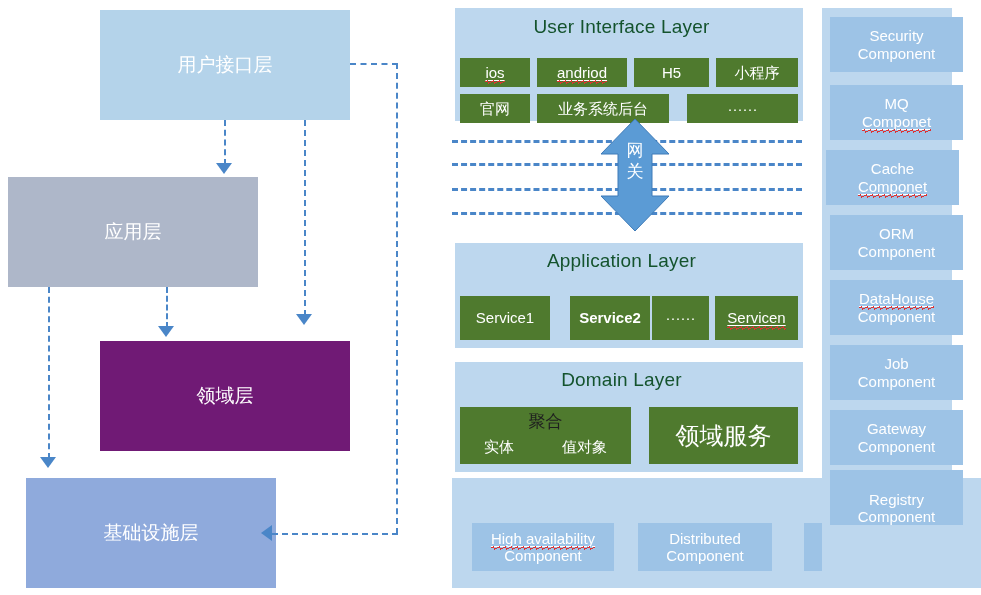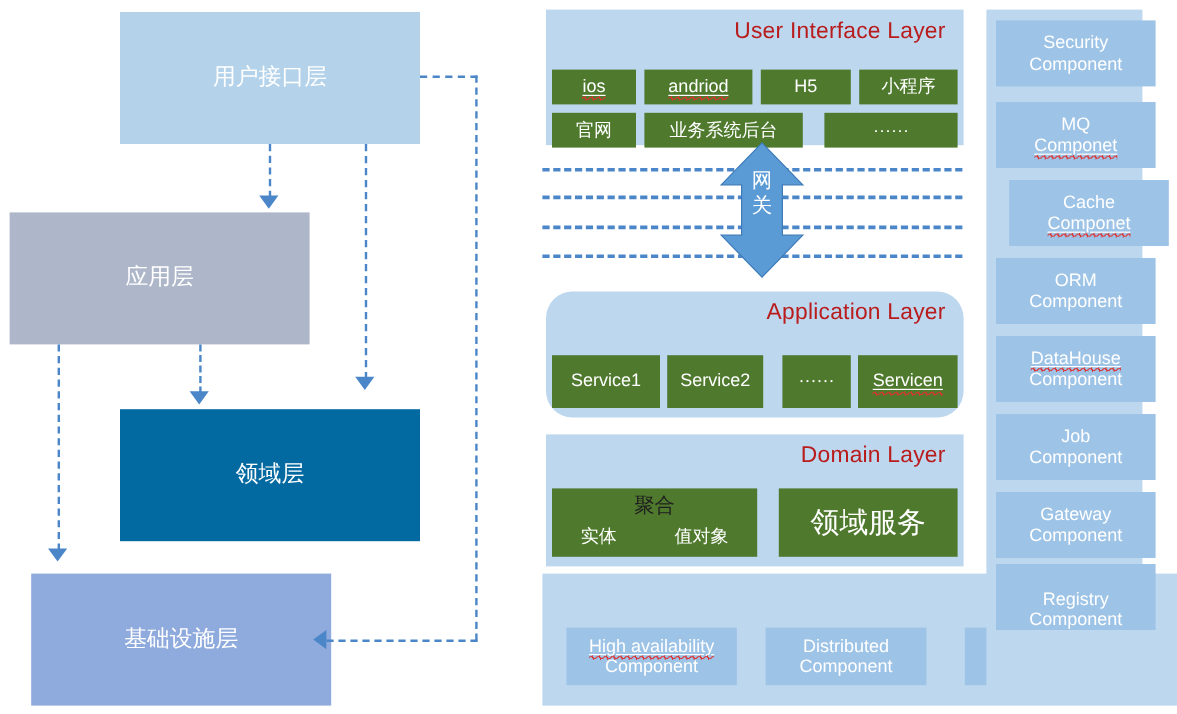--- a/index.html
+++ b/index.html
@@ -10,36 +10,36 @@
   .abs{position:absolute;box-sizing:border-box;}
 
   
   .box{display:flex;align-items:center;justify-content:center;
        text-align:center;line-height:1.15;}
 
   
   .layerbox{color:#ffffff;}
   .layer-ui   {background:#B4D3EA;}
   .layer-app  {background:#AEB7C9;}
-  .layer-dom  {background:#0369a1;}
+  .layer-dom  {background:#701a75;}
   .layer-infra{background:#8FAADC;}
 
   
   .vdash{border-left:2.5px dashed #4A86C8;}
   .vdashdot{border-left:2.5px dashed #4A86C8;}
   .hdashdot{border-top:2.5px dashed #4A86C8;}
   .arrow-down{width:0;height:0;border-left:8px solid transparent;
               border-right:8px solid transparent;border-top:11px solid #4A86C8;}
   .arrow-left{width:0;height:0;border-top:8px solid transparent;
               border-bottom:8px solid transparent;border-right:11px solid #4A86C8;}
 
   
   .panel{background:#BDD7EE;}
-  .panel-title{position:absolute;left:0;right:15px;text-align:right;
-               color:#b91c1c;font-size:19px;letter-spacing:.2px;}
+  .panel-title{position:absolute;left:0;right:15px;text-align:center;
+               color:#14532d;font-size:19px;letter-spacing:.2px;}
   .greenbox{background:#4F7A2E;color:#ffffff;align-items:center;}
 
   
   .cmpbox{background:#9DC3E6;color:#ffffff;font-size:15px;}
 
   
   .gwline{border-top:3px dashed #4A86C8;}
 
   
   .sp{position:relative;white-space:nowrap;}
@@ -125,27 +125,27 @@
   <div class="abs" style="left:598px;top:118px;width:74px;height:114px;">
     <svg width="74" height="114" viewBox="0 0 74 114">
       <polygon points="37,1 71,36 54,36 54,78 71,78 37,113 3,78 20,78 20,36 3,36" fill="#5B9BD5" stroke="#3E7BB8" stroke-width="1"></polygon>
     </svg>
     <div class="abs" style="left:0;top:22px;width:74px;text-align:center;color:#ffffff;font-size:17px;line-height:1.25;">
       <div>网</div>
       <div>关</div>
     </div>
   </div>
 
-  <div class="abs panel" style="left:455px;top:243px;width:348px;height:105px;border-radius:22px;">
+  <div class="abs panel" style="left:455px;top:243px;width:348px;height:105px;">
     <div class="panel-title" style="top:7px;">Application Layer</div>
 
     <div class="abs box greenbox" style="left:5px;top:53px;width:90px;height:44px;font-size:15px;">
       <span>Service1</span>
     </div>
-    <div class="abs box greenbox" style="left:101px;top:53px;width:80px;height:44px;font-size:15px;">
+    <div class="abs box greenbox" style="left:115px;top:53px;width:80px;height:44px;font-size:15px;font-weight:bold;">
       <span>Service2</span>
     </div>
     <div class="abs box greenbox" style="left:197px;top:53px;width:57px;height:44px;font-size:15px;">
       <span>······</span>
     </div>
     <div class="abs box greenbox" style="left:260px;top:53px;width:83px;height:44px;font-size:15px;">
       <span class="sp ul">Servicen</span>
     </div>
   </div>
 
@@ -195,21 +195,21 @@
       </div>
     </div>
 
     <div class="abs box cmpbox" style="left:8px;top:77px;width:133px;height:55px;">
       <div>
         <div>MQ</div>
         <div><span class="sp ulw">Componet</span></div>
       </div>
     </div>
 
-    <div class="abs box cmpbox" style="left:19px;top:142px;width:133px;height:55px;">
+    <div class="abs box cmpbox" style="left:4px;top:142px;width:133px;height:55px;">
       <div>
         <div>Cache</div>
         <div><span class="sp ulw">Componet</span></div>
       </div>
     </div>
 
     <div class="abs box cmpbox" style="left:8px;top:207px;width:133px;height:55px;">
       <div>
         <div>ORM</div>
         <div>Component</div>

